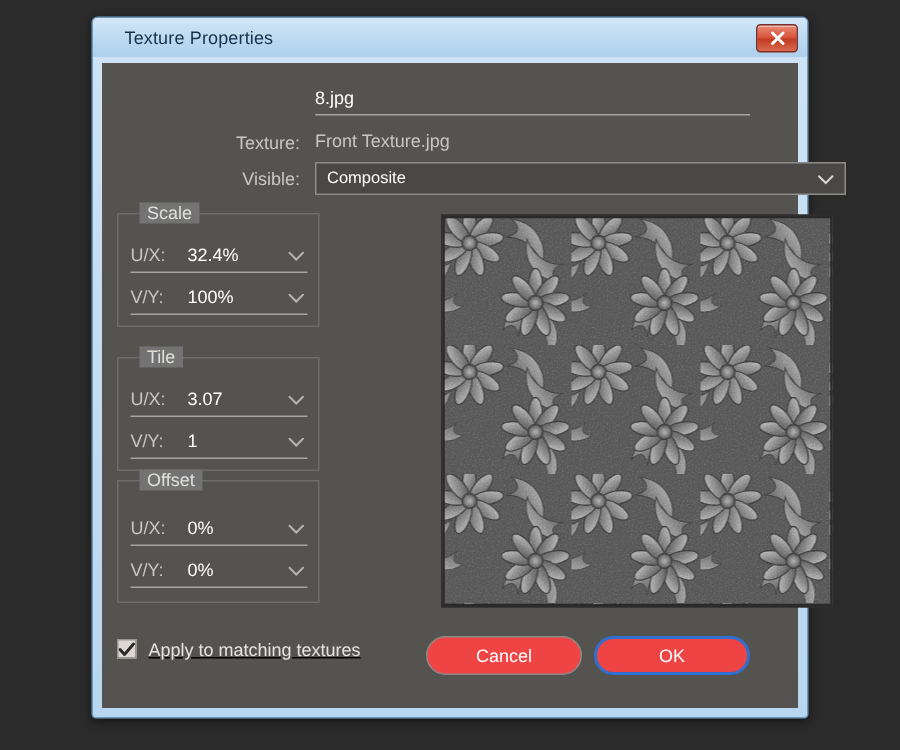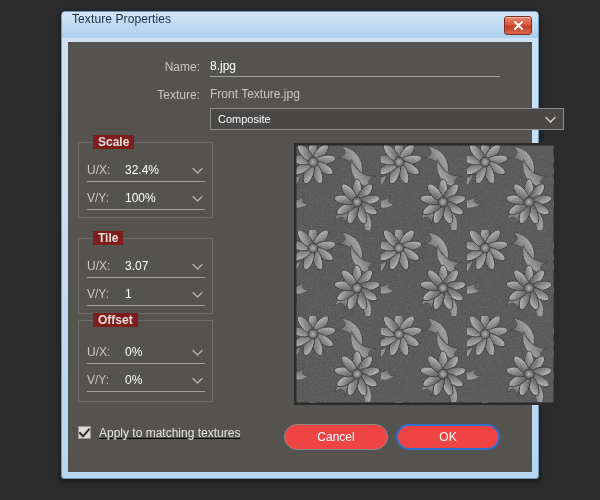--- a/index.html
+++ b/index.html
@@ -24,21 +24,21 @@
     border: 1px solid #6f98bd;
     border-radius: 4px 4px 3px 3px;
     box-sizing: border-box;
     box-shadow: 0 2px 6px rgba(0,0,0,.5);
   }
   .titlebar {
     position: relative;
     height: 26px;
     background: linear-gradient(180deg,#d3e6f7 0%,#bcd9f1 55%,#aed0ec 100%);
     border-radius: 3px 3px 0 0;
-    display: flex; align-items: flex-start;
+    display: flex; align-items: center; padding-left: 11px;
   }
   .title-text {
     margin-left: 10px;
     font-size: 12px;
     color: #17314a;
     letter-spacing: .1px;
     white-space: nowrap;
   }
   .close-btn {
     position: absolute;
@@ -109,24 +109,23 @@
     position: absolute;
     left: 10px;
     width: 135px;
     border: 1px solid #6e6c68;
     box-sizing: border-box;
   }
   .group-legend {
     position: absolute;
     top: -8px; left: 14px;
     padding: 0 5px;
-    background: #7f1d1d;
+    background: #737373;
     font-size: 12px;
     color: #e2e0dc;
-    font-weight: bold;
   }
   .field {
     position: absolute;
     left: 8px;
     width: 118px;
     height: 21px;
     border-bottom: 1px solid #a6a49f;
     box-sizing: border-box;
     text-decoration: underline;
   }
@@ -198,32 +197,32 @@
           <path d="M2 2 L9 9 M9 2 L2 9" stroke="#ffffff" stroke-width="2" stroke-linecap="round" fill="none"></path>
         </svg>
       </div>
     </div>
 
     <div class="body">
 
       <div class="form-top">
 
         <div class="row" style="top:14px;">
-          <span class="lbl">Name:</span>
           <div class="name-field">
             <span class="val">8.jpg</span>
           </div>
         </div>
 
         <div class="row" style="top:42px;">
           <span class="lbl">Texture:</span>
           <span class="static-val">Front Texture.jpg</span>
         </div>
 
         <div class="row" style="top:66px;">
+          <span class="lbl">Visible:</span>
           <div class="select">
             <span class="val">Composite</span>
             <svg class="chev" width="11" height="8" viewBox="0 0 11 8">
               <path d="M1 1.5 L5.5 6 L10 1.5" stroke="#d8d6d2" stroke-width="1.4" fill="none" stroke-linecap="round"></path>
             </svg>
           </div>
         </div>
       </div>
 
       <div class="group" style="top:100px;height:76px;">

